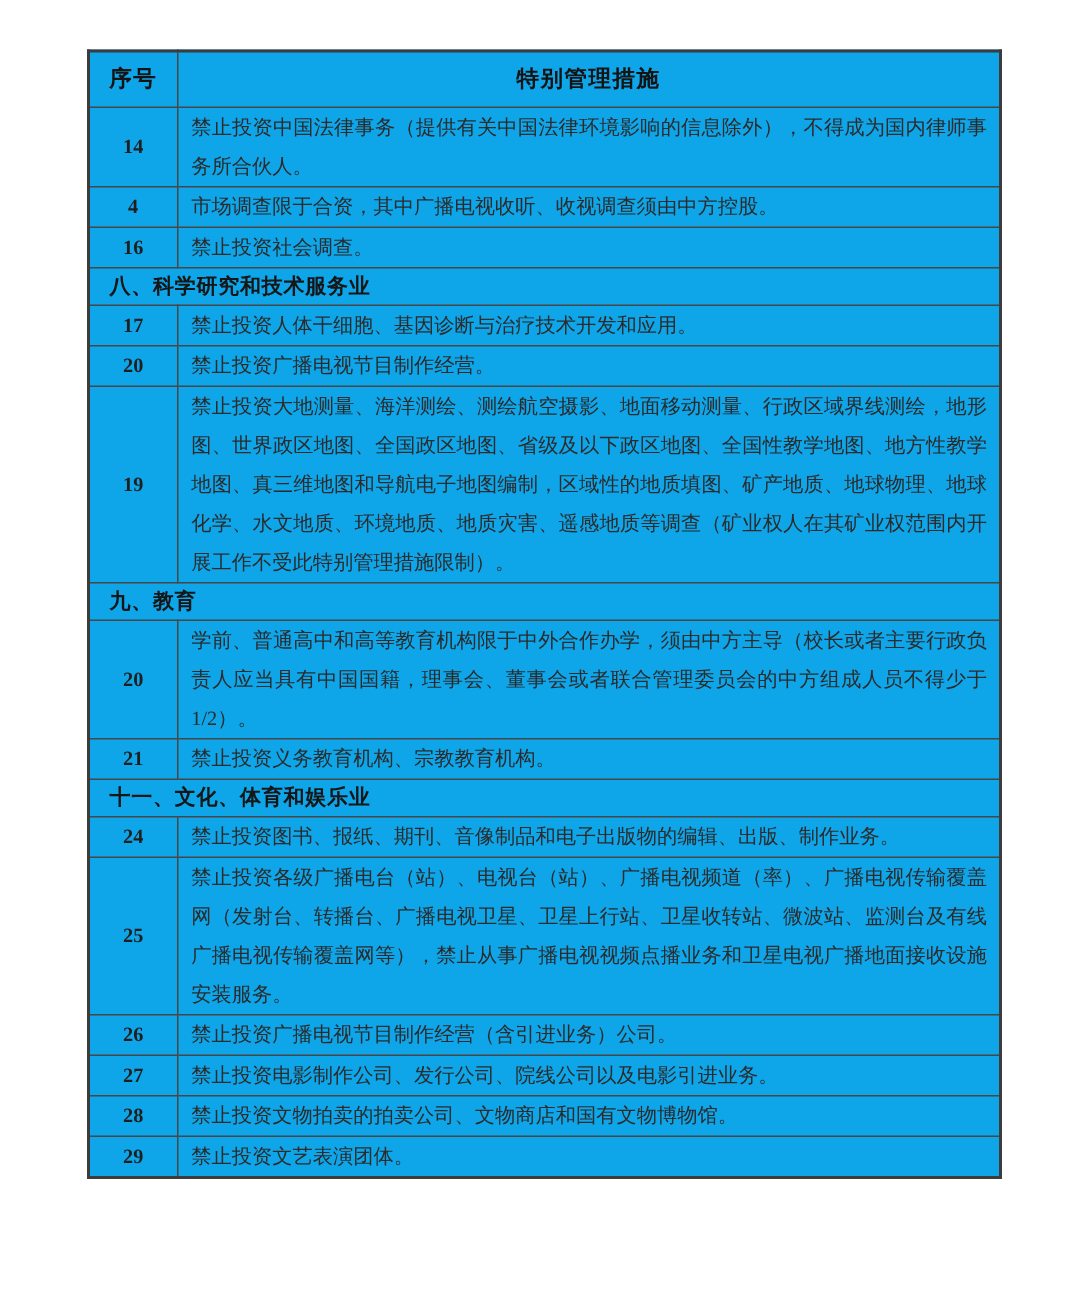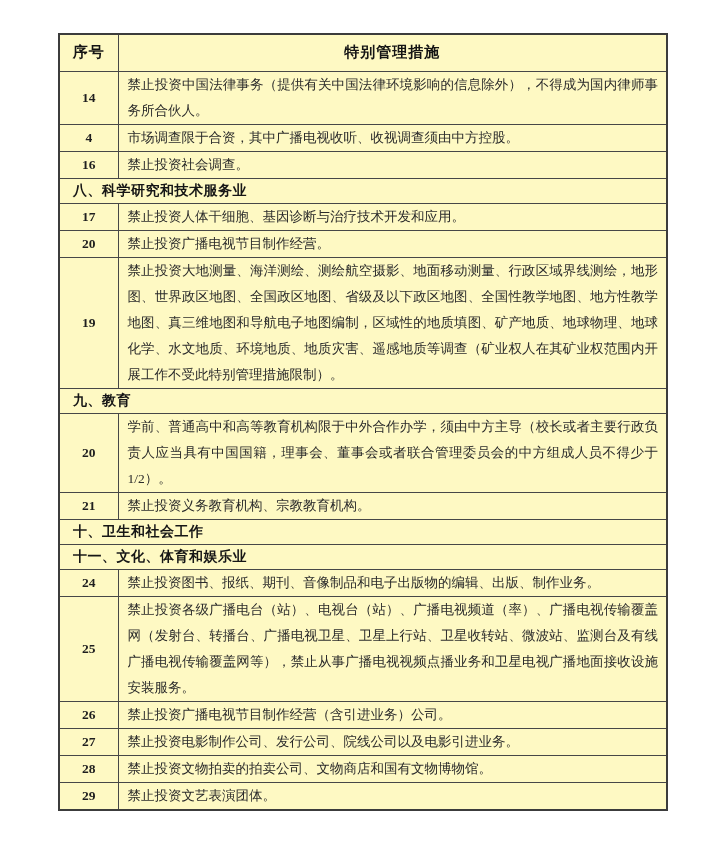--- a/index.html
+++ b/index.html
@@ -17,21 +17,21 @@
     width: 720px;
     height: 866px;
     padding: 33px 50px 0 58px;
     background: #ffffff;
   }
   table.measures-table {
     border-collapse: collapse;
     table-layout: fixed;
     width: 610px;
     border: 2px solid #3c3c3c;
-    background: #fef9c3;
+    background: #0ea5e9;
   }
   th, td {
     border: 1px solid #474747;
     box-sizing: border-box;
     vertical-align: middle;
   }
   th.col-no { width: 59px; }
   th {
     font-size: 15px;
     font-weight: bold;
@@ -109,23 +109,20 @@
         </tr>
         <tr class="measure-row">
           <td class="no-cell">20</td>
           <td class="measure-cell">学前、普通高中和高等教育机构限于中外合作办学，须由中方主导（校长或者主要行政负责人应当具有中国国籍，理事会、董事会或者联合管理委员会的中方组成人员不得少于 1/2）。</td>
         </tr>
         <tr class="measure-row">
           <td class="no-cell">21</td>
           <td class="measure-cell">禁止投资义务教育机构、宗教教育机构。</td>
         </tr>
         <tr class="section-row">
-          <td colspan="2">十、卫生和社会工作</td>
-        </tr>
-        <tr class="section-row">
           <td colspan="2">十一、文化、体育和娱乐业</td>
         </tr>
         <tr class="measure-row">
           <td class="no-cell">24</td>
           <td class="measure-cell">禁止投资图书、报纸、期刊、音像制品和电子出版物的编辑、出版、制作业务。</td>
         </tr>
         <tr class="measure-row">
           <td class="no-cell">25</td>
           <td class="measure-cell">禁止投资各级广播电台（站）、电视台（站）、广播电视频道（率）、广播电视传输覆盖网（发射台、转播台、广播电视卫星、卫星上行站、卫星收转站、微波站、监测台及有线广播电视传输覆盖网等），禁止从事广播电视视频点播业务和卫星电视广播地面接收设施安装服务。</td>
         </tr>

